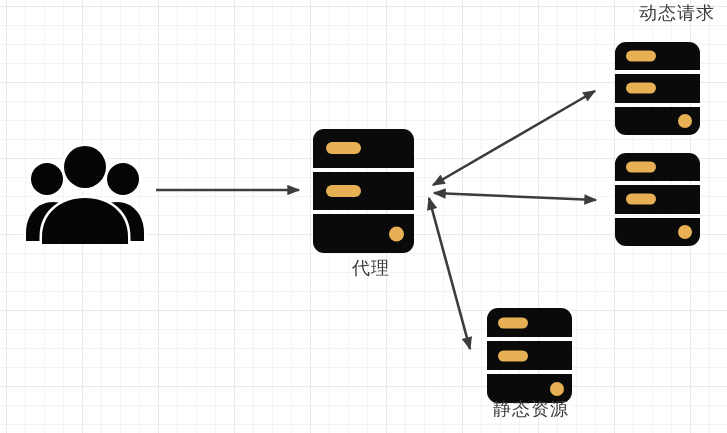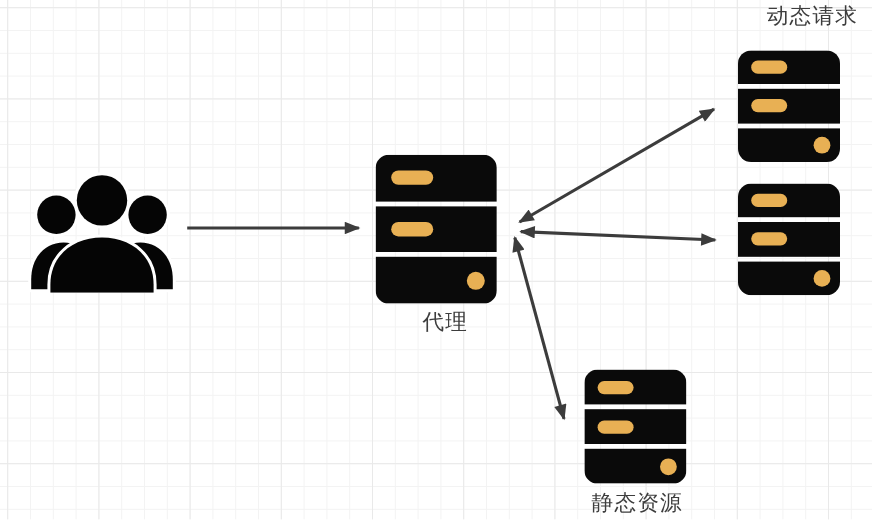--- a/index.html
+++ b/index.html
@@ -127,15 +127,15 @@
     <div class="band">
       <span class="pill"></span>
     </div>
     <div class="band">
       <span class="pill"></span>
     </div>
     <div class="band">
       <span class="dot"></span>
     </div>
   </div>
-  <div class="diagram-label" style="left:531px; top:407px;font-family:Liberation Mono, monospace;">静态资源</div>
+  <div class="diagram-label" style="left:531px; top:397px;font-family:Liberation Mono, monospace;">静态资源</div>
 
 </div>
 
 </body></html>

